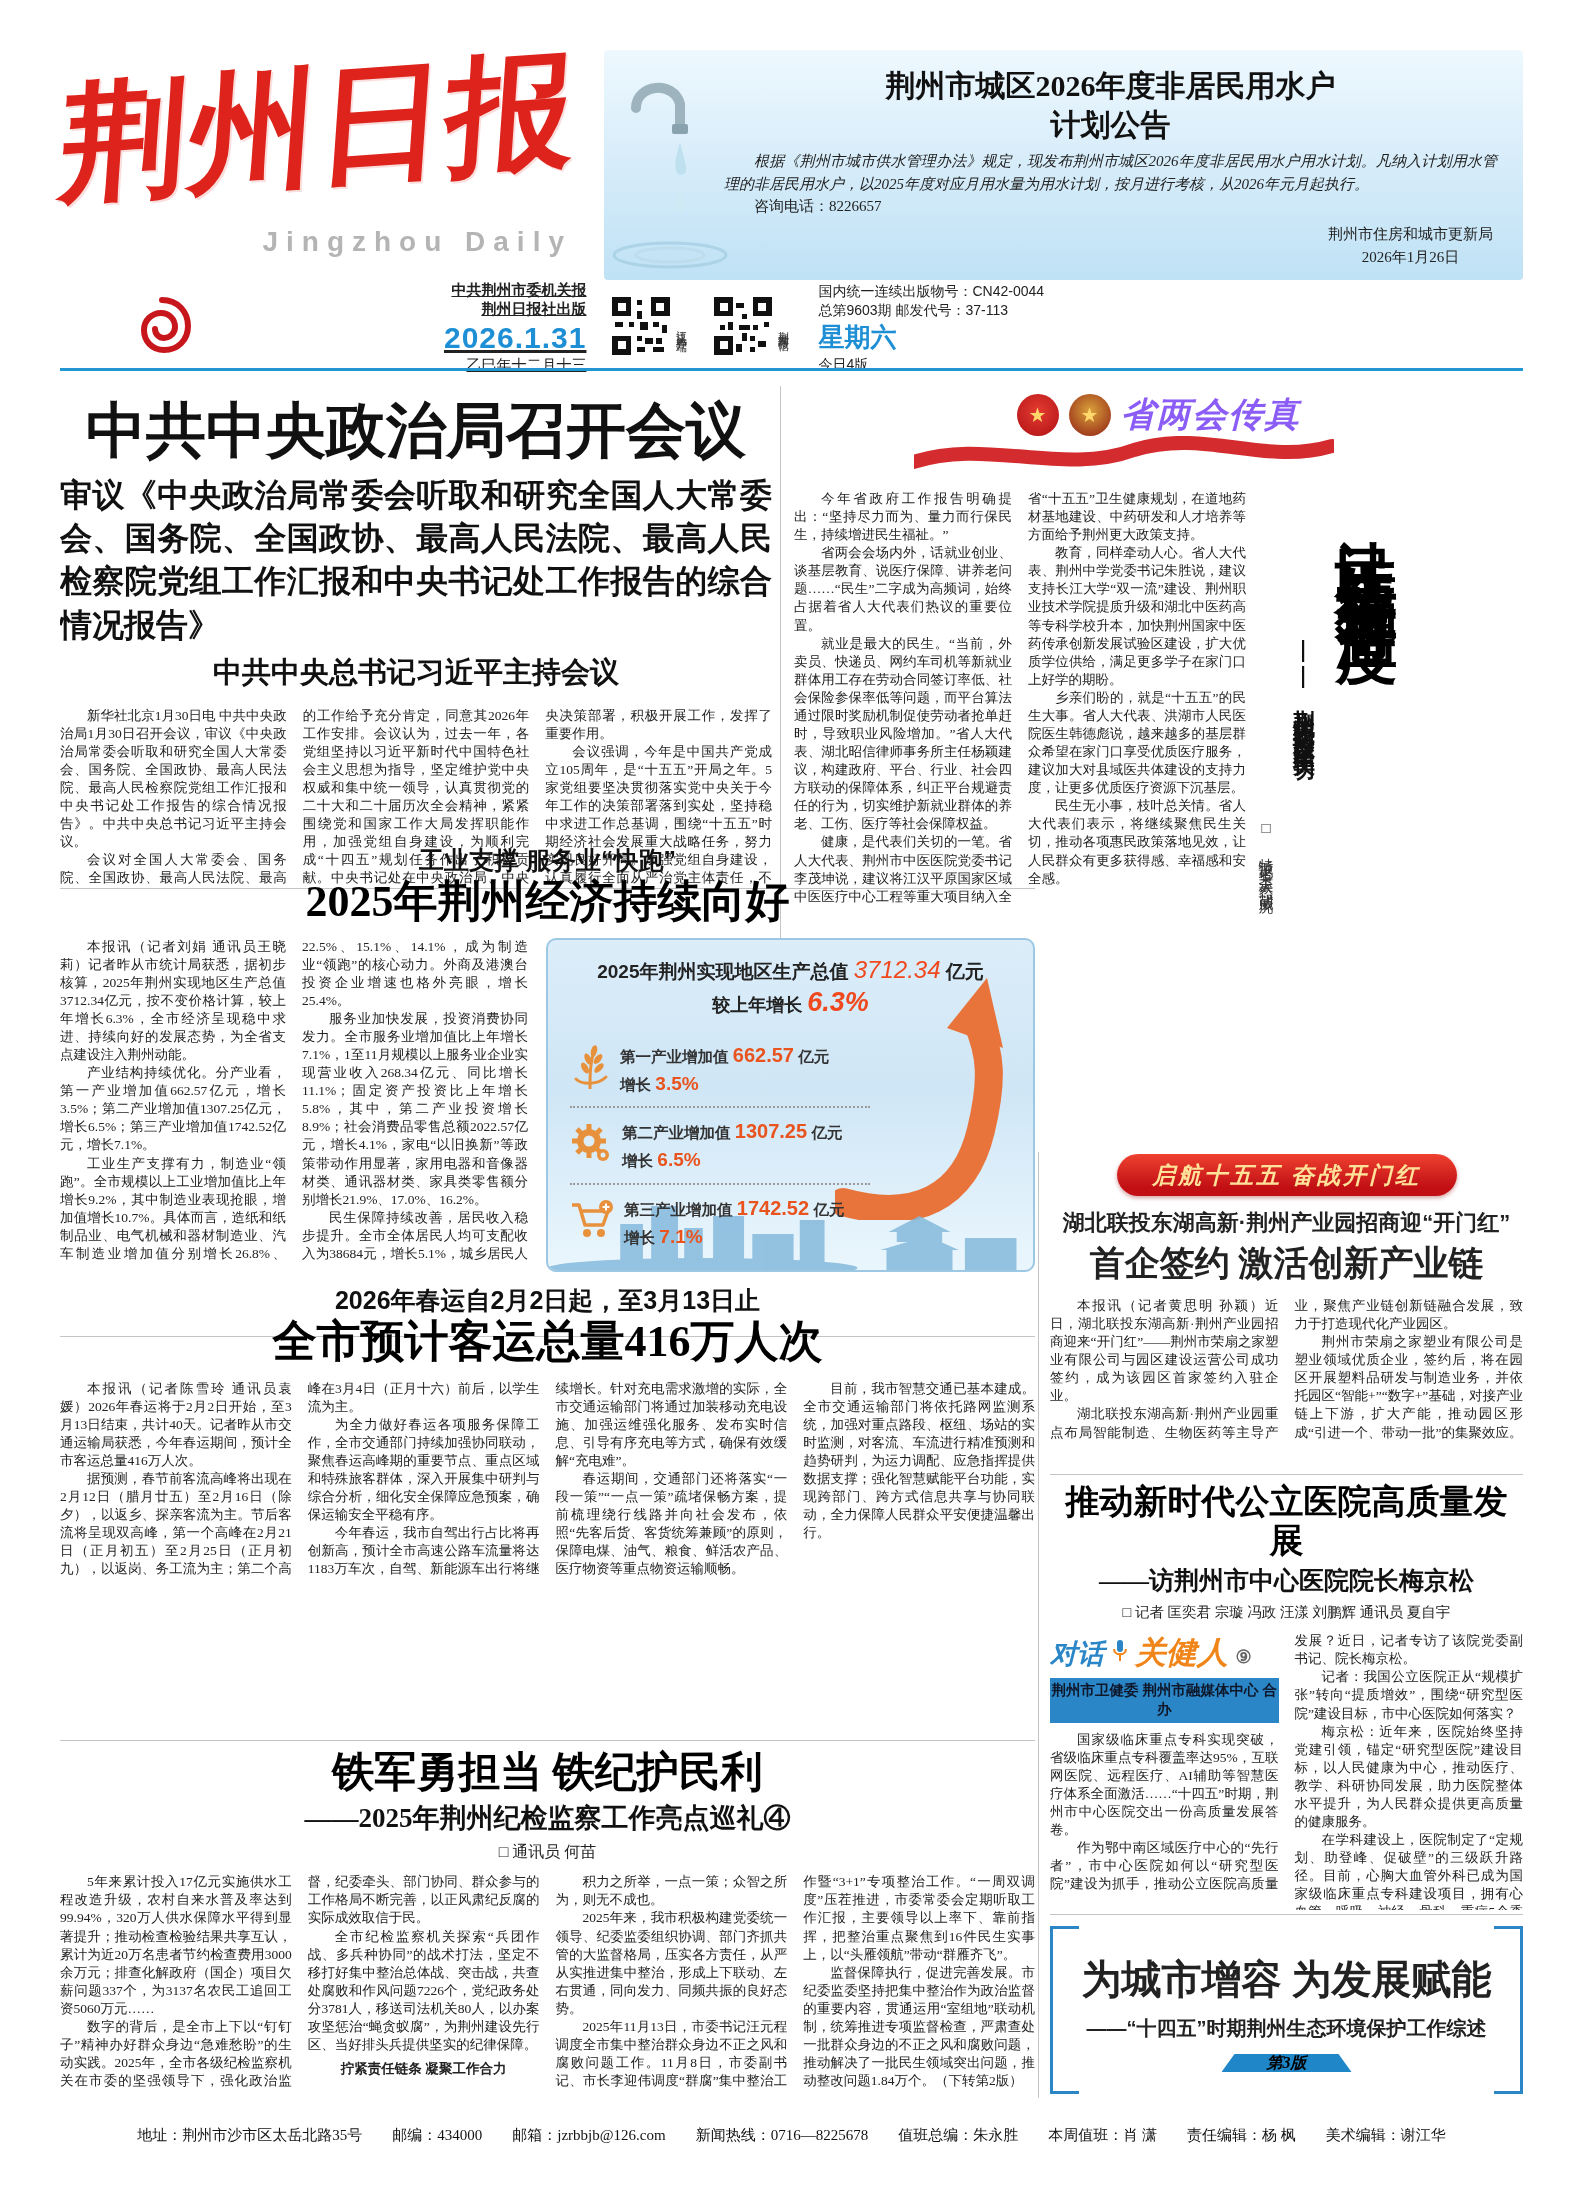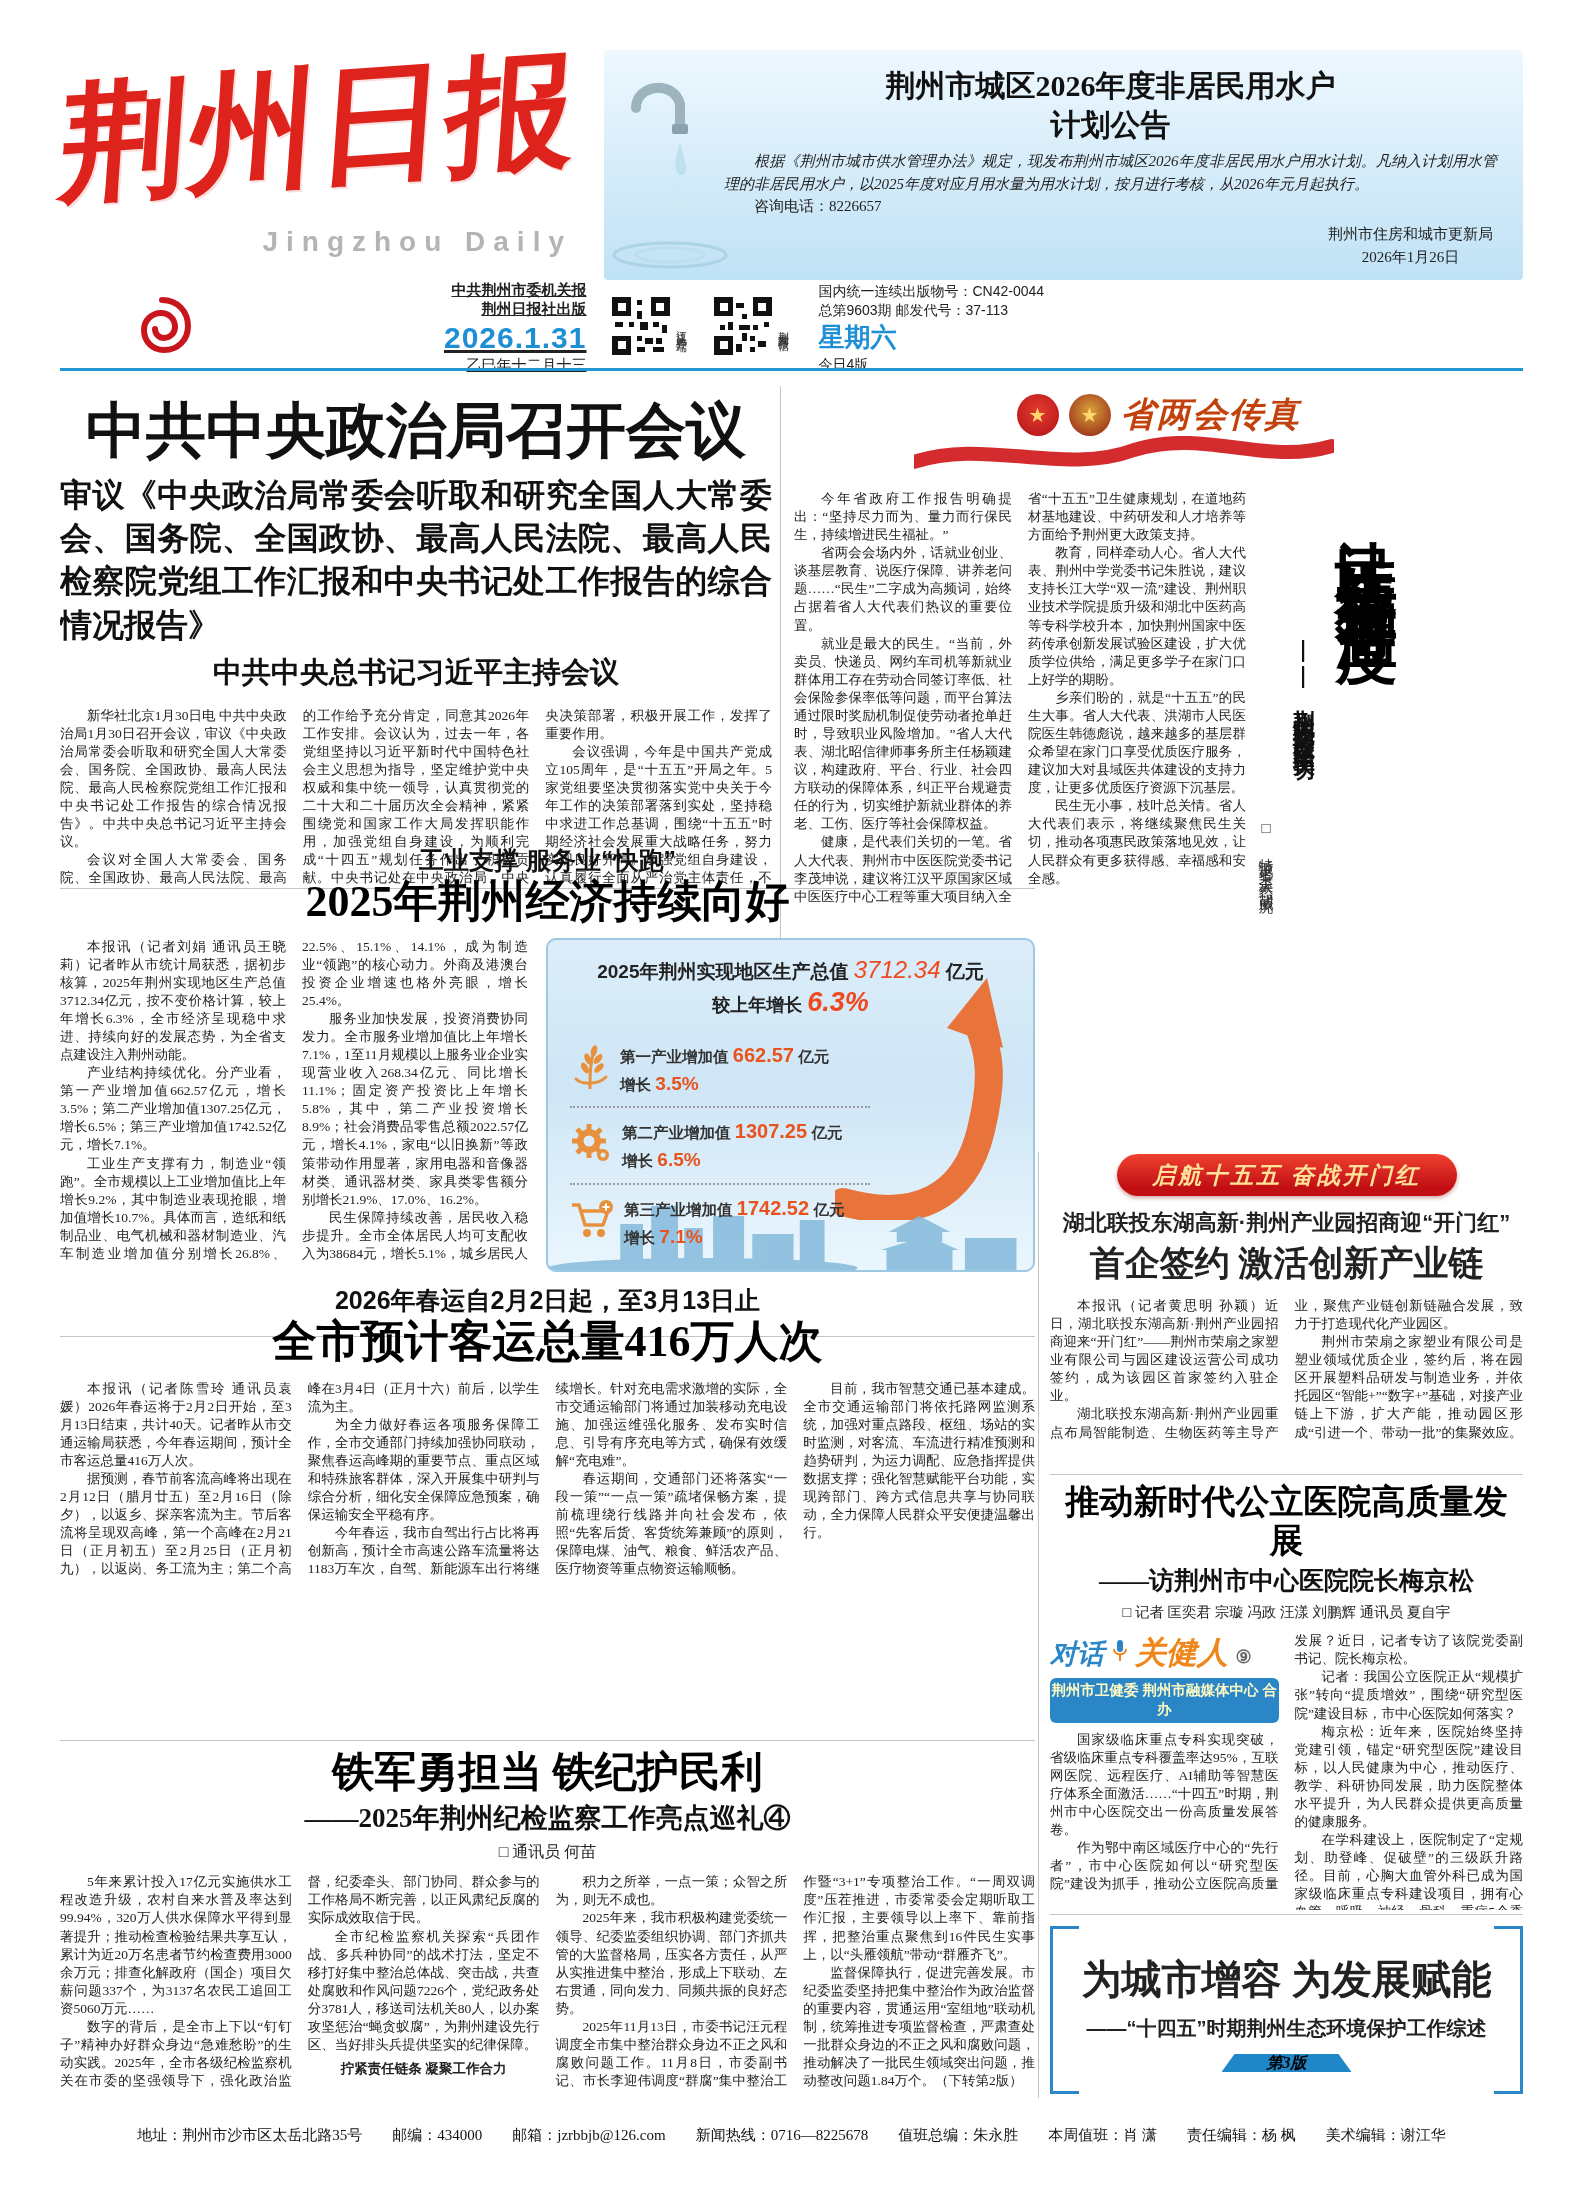--- a/index.html
+++ b/index.html
@@ -57,21 +57,21 @@
   .byline{font-size:16px;color:#222;text-align:center;margin-top:6px;}
   .body-cols{column-gap:16px;text-align:justify;font-size:13.5px;line-height:1.34;overflow:hidden;}
   .body-cols p{margin:0;text-indent:2em;}
   .crosshead{font-weight:bold;text-align:center !important;text-indent:0 !important;margin:6px 0 !important;
     font-family:"Liberation Sans",sans-serif;}
   .vrule{background:#c4c4c4;width:1px;}
   .hrule{background:#c4c4c4;height:1px;}
   
   .ms-banner{position:relative;height:96px;}
   .ms-banner-inner{display:flex;align-items:center;justify-content:center;gap:10px;padding-top:8px;}
-  .ms-title{font-size:34px;font-weight:bold;color:#c2410c;font-style:italic;letter-spacing:2px;}
+  .ms-title{font-size:34px;font-weight:bold;color:#8b5cf6;font-style:italic;letter-spacing:2px;}
   .emblem{width:42px;height:42px;border-radius:50%;display:flex;align-items:center;justify-content:center;
     color:#ffd76b;font-size:20px;}
   .emblem.nat{background:radial-gradient(circle at 50% 40%,#e43b30,#b01116);}
   .emblem.cppcc{background:radial-gradient(circle at 50% 40%,#d9a23a,#8f1c14);}
   .ms-flex{display:flex;margin-top:10px;}
   .ms-text{flex:0 0 452px;height:648px;column-count:2;}
   .ms-byline{writing-mode:vertical-rl;font-size:15px;color:#333;padding-top:330px;margin-left:10px;
     letter-spacing:3px;height:640px;box-sizing:border-box;}
   .ms-sub{writing-mode:vertical-rl;font-size:22px;font-weight:bold;color:#111;margin-left:14px;
     padding-top:150px;letter-spacing:4px;height:640px;box-sizing:border-box;
@@ -101,22 +101,22 @@
     background:linear-gradient(180deg,#ef4130 0%,#c10f14 80%);display:flex;align-items:center;justify-content:center;
     box-shadow:0 2px 4px rgba(150,20,20,.4);}
   .qh-banner span{color:#ffe299;font-size:23px;font-weight:bold;font-style:italic;letter-spacing:3px;}
   .rr-eyebrow{font-family:"Liberation Sans",sans-serif;font-weight:bold;font-size:22px;text-align:center;margin-top:12px;}
   .rr-headline{font-weight:bold;font-size:35px;text-align:center;margin-top:2px;}
   .hosp-logo{break-inside:avoid;margin-bottom:8px;}
   .hosp-logo .line1{font-style:italic;font-weight:bold;font-size:27px;font-family:"Liberation Sans",sans-serif;}
   .hosp-logo .t-blue{color:#2a86c7;}
   .hosp-logo .t-orange{color:#f08519;font-size:31px;}
   .hosp-logo .num{color:#666;font-size:18px;font-style:normal;}
-  .hosp-bar{background:#2a86c7;color:#fef9c3;font-size:14.5px;font-weight:bold;text-align:center;
-    padding:3px 0;margin-top:4px;font-family:"Liberation Sans",sans-serif;border-radius:6px;}
+  .hosp-bar{background:#2a86c7;color:#0f172a;font-size:14.5px;font-weight:bold;text-align:center;
+    padding:3px 0;margin-top:4px;font-family:"Liberation Sans",sans-serif;}
   .promo{border:none;position:relative;height:168px;}
   .promo::before,.promo::after{content:"";position:absolute;top:0;bottom:0;width:26px;border:3px solid #2a86c7;}
   .promo::before{left:0;border-right:none;}
   .promo::after{right:0;border-left:none;}
   .promo-title{font-weight:bold;font-size:40px;text-align:center;padding-top:26px;}
   .promo-sub{font-weight:bold;font-size:20px;text-align:center;margin-top:8px;font-family:"Liberation Sans",sans-serif;}
   .promo-badge{width:130px;height:18px;margin:12px auto 0;background:#1f86c8;color:#000000;
     display:flex;align-items:center;justify-content:center;font-size:16px;font-weight:bold;
     clip-path:polygon(10% 0,90% 0,100% 100%,0 100%);font-style:italic;}
   

